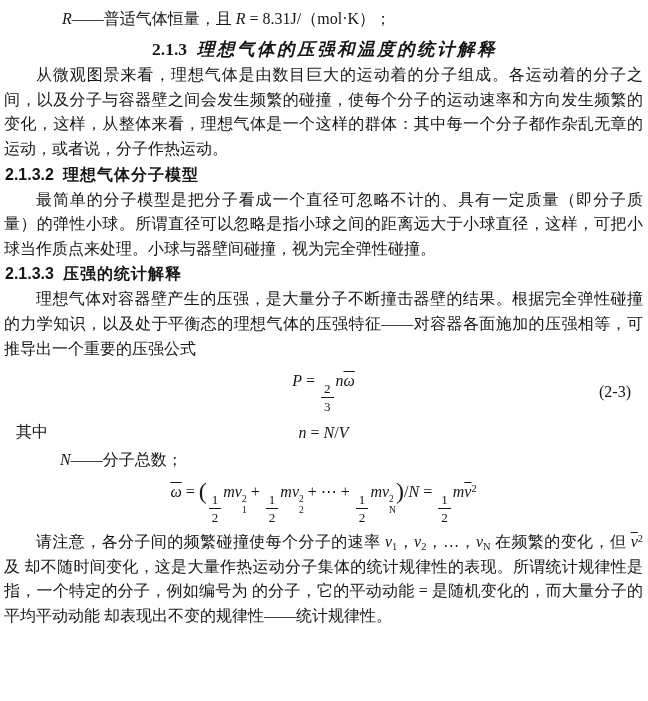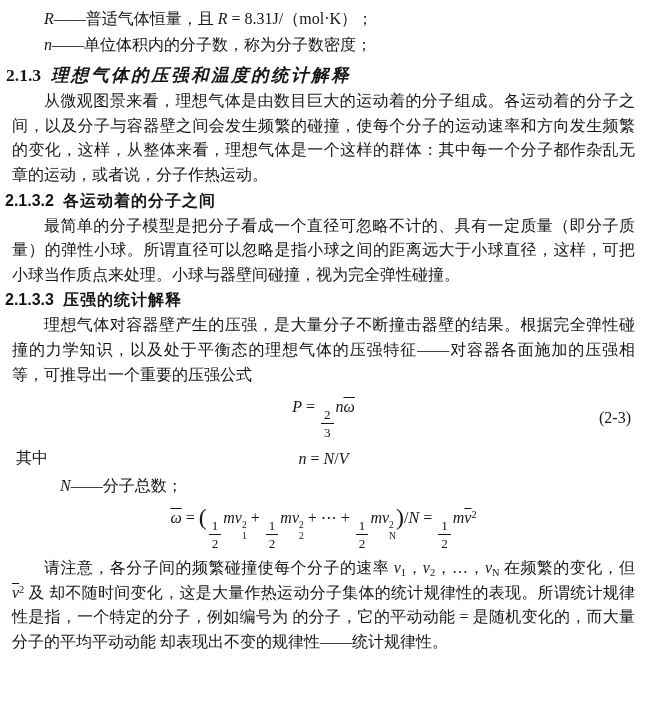--- a/index.html
+++ b/index.html
@@ -5,38 +5,38 @@
   html,body{margin:0;padding:0;}
   body{
     width:648px;height:701px;overflow:hidden;
     background:#ffffff;color:#161616;
     font-family:"Liberation Serif","DejaVu Serif",serif;
     font-size:16px;
   }
   .page{padding:4px 5px 0 4px;}
 
   
-  .defs{margin:2px 0 2px 40px;}
+  .defs{margin:2px 0 2px 58px;}
   .def-line{line-height:26px;white-space:nowrap;}
 
   
   .h-main{
     margin:5px 0 1px 2px;font-size:17.5px;font-weight:bold;font-style:italic;
-    letter-spacing:2.5px;font-family:"Liberation Serif","DejaVu Serif",serif;
+    letter-spacing:2.5px;font-family:"Liberation Serif","DejaVu Serif",serif;text-align:center;
   }
   .h-main .h-num{font-style:normal;letter-spacing:0;margin-right:10px;}
   .h-sub{
     margin:3px 0 1px 1px;font-size:16px;font-weight:bold;font-style:normal;
     font-family:"Liberation Sans","DejaVu Sans",sans-serif;letter-spacing:1px;
   }
   .h-sub .h-num{letter-spacing:0;margin-right:9px;}
 
   
   .body-para{
-    margin:2px 8px;text-indent:2em;text-align:justify;line-height:1.54;font-family:Liberation Serif, serif;
+    margin:2px 0;text-indent:2em;text-align:justify;line-height:1.54;font-family:Liberation Serif, serif;
   }
 
   
   .formula-row{position:relative;text-align:center;margin:10px 0 6px 0;line-height:1.2;}
   .formula{display:inline-block;}
   .eqno{position:absolute;right:12px;top:50%;transform:translateY(-50%);}
   .f-label{position:absolute;left:12px;top:50%;transform:translateY(-50%);}
 
   
   .where-block{margin:2px 0;}
@@ -61,32 +61,31 @@
   }
   .big{font-size:1.5em;line-height:0;vertical-align:-0.1em;}
 </style>
 </head>
 <body>
 
 <div class="page">
 
   <div class="defs">
     <div class="def-line"><span class="it">R</span>——普适气体恒量，且 <span class="it">R</span> = 8.31J/（mol·K）；</div>
-    <div class="def-line"><span class="it">n</span>——单位体积内的分子数，称为分子数密度；</div>
   </div>
 
   <div class="h-main">
     <span class="h-num">2.1.3</span><span class="h-title">理想气体的压强和温度的统计解释</span>
   </div>
 
 
   <p class="body-para">从微观图景来看，理想气体是由数目巨大的运动着的分子组成。各运动着的分子之间，以及分子与容器壁之间会发生频繁的碰撞，使每个分子的运动速率和方向发生频繁的变化，这样，从整体来看，理想气体是一个这样的群体：其中每一个分子都作杂乱无章的运动，或者说，分子作热运动。</p>
 
   <div class="h-sub">
-    <span class="h-num">2.1.3.2</span><span class="h-title">各运动着的分子之间</span>
+    <span class="h-num">2.1.3.2</span><span class="h-title">理想气体分子模型</span>
   </div>
 
   <p class="body-para">最简单的分子模型是把分子看成一个直径可忽略不计的、具有一定质量（即分子质量）的弹性小球。所谓直径可以忽略是指小球之间的距离远大于小球直径，这样，可把小球当作质点来处理。小球与器壁间碰撞，视为完全弹性碰撞。</p>
 
   <div class="h-sub">
     <span class="h-num">2.1.3.3</span><span class="h-title">压强的统计解释</span>
   </div>
 
   <p class="body-para">理想气体对容器壁产生的压强，是大量分子不断撞击器壁的结果。根据完全弹性碰撞的力学知识，以及处于平衡态的理想气体的压强特征——对容器各面施加的压强相等，可推导出一个重要的压强公式</p>
 

